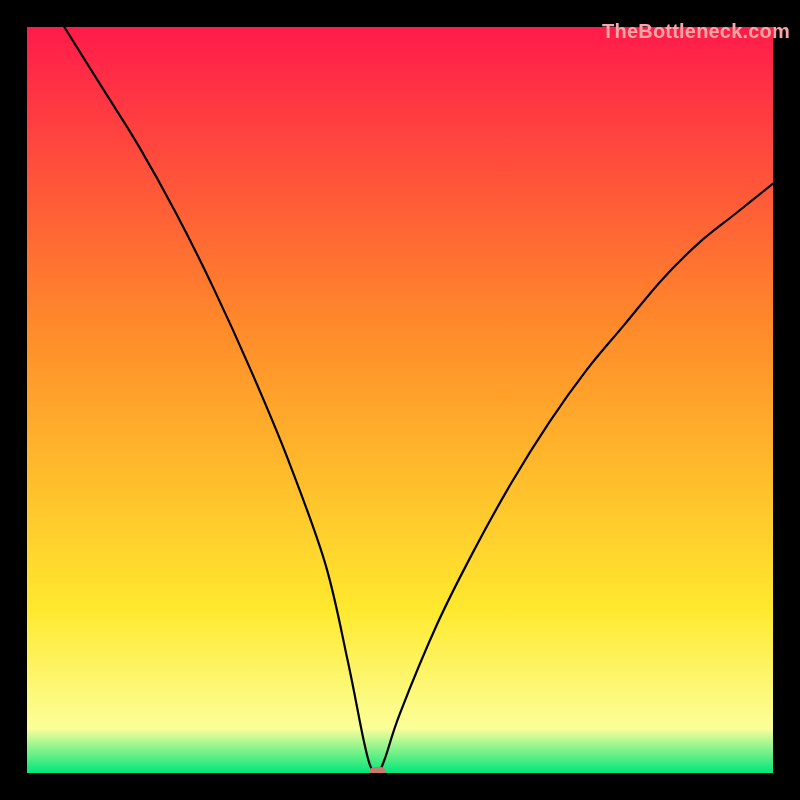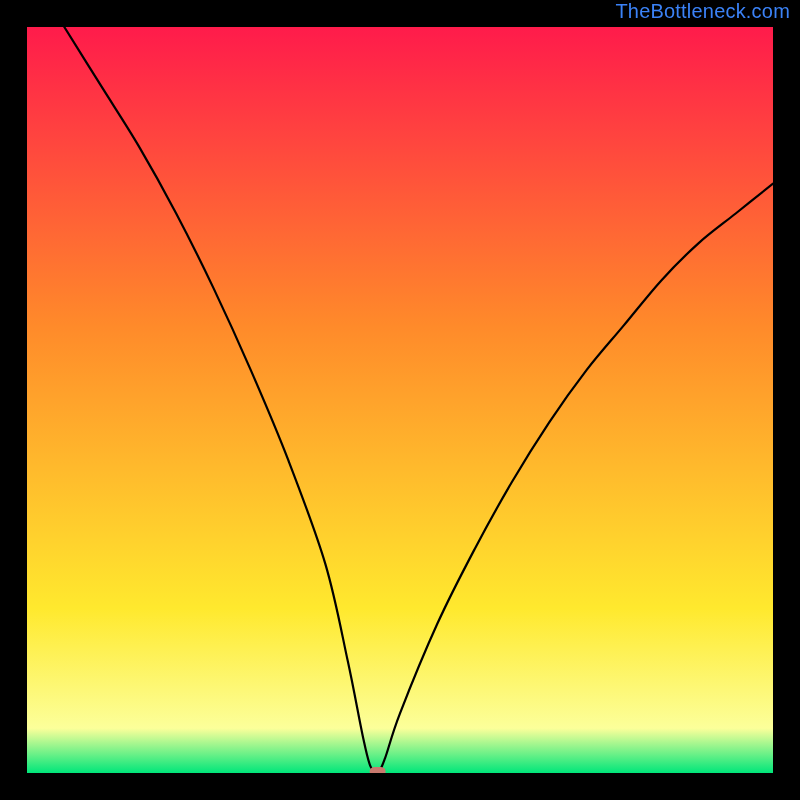--- a/index.html
+++ b/index.html
@@ -11,25 +11,25 @@
     font-family: Arial, Helvetica, sans-serif;
   }
   .frame {
     position: relative;
     width: 800px;
     height: 800px;
     background: #000;
   }
   .watermark {
     position: absolute;
-    top: 0;
+    top: 20px;
     right: 10px;
-    color: #3b82f6;
+    color: #fca5a5;
     font-size: 20px;
-    font-weight: 400;
+    font-weight: 700;
     letter-spacing: 0.2px;
     z-index: 5;
   }
   .plot-area {
     position: absolute;
     left: 27px;
     top: 27px;
     width: 746px;
     height: 746px;
     overflow: hidden;

